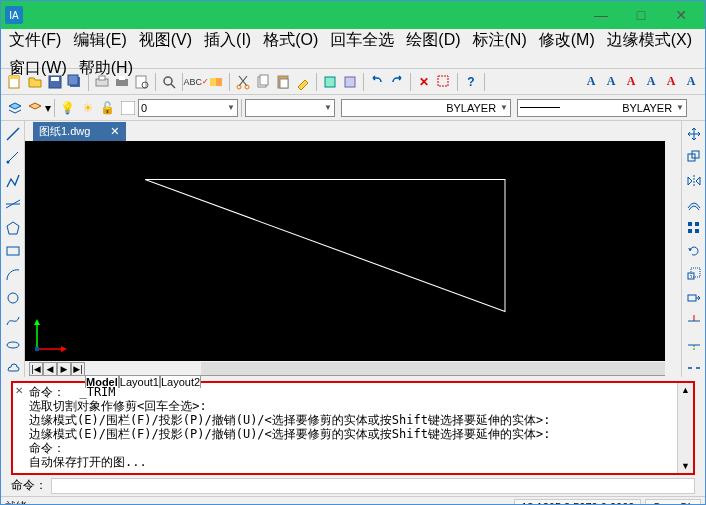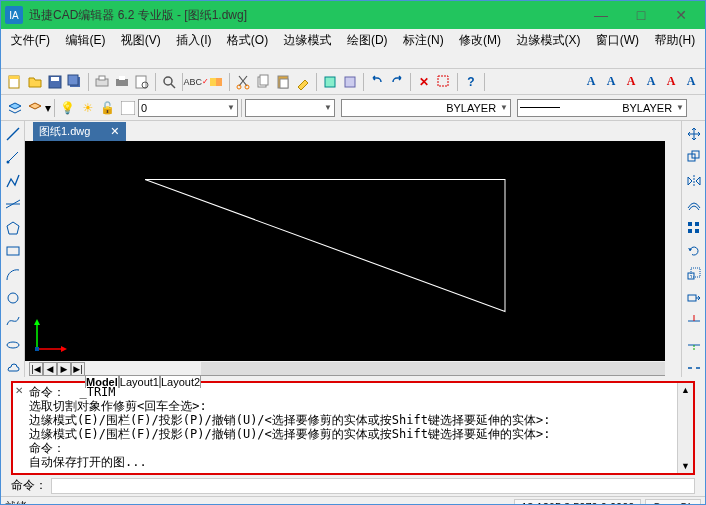--- a/index.html
+++ b/index.html
@@ -2,21 +2,21 @@
 <html><head>
 <meta charset="utf-8">
 <style>
   * { box-sizing: border-box; margin: 0; padding: 0; font-family: "Microsoft YaHei", SimSun, Arial, sans-serif; }
   body { width: 706px; height: 505px; border: 1px solid #4a90d9; background: #f0f0f0; overflow: hidden; font-size: 12px; }
   .titlebar { height: 28px; background: #22c55e; display: flex; align-items: center; padding: 0 4px; }
   .titlebar .app-icon { width: 18px; height: 18px; background: #1b7fc4; color: #fff; font-size: 10px; display: flex; align-items: center; justify-content: center; border-radius: 2px; margin-right: 6px; }
   .titlebar .title { font-size: 12px; color: #333; }
   .winctrl { margin-left: auto; display: flex; }
   .winctrl div { width: 40px; height: 24px; display: flex; align-items: center; justify-content: center; font-size: 14px; color: #555; }
-  .menubar { height: 40px; background: #f0f0f0; padding: 2px 8px; display: flex; flex-wrap: wrap; align-items: center; gap: 10px 12px; font-size: 12px; color: #000; border-bottom: 1px solid #ccc; flex-direction: column;}
+  .menubar { height: 40px; background: #f0f0f0; padding: 2px 8px; display: flex; flex-wrap: wrap; align-items: center; gap: 10px 12px; font-size: 16px; color: #000; border-bottom: 1px solid #ccc;}
   .menubar span { white-space: nowrap; line-height: 18px;}
   .toolbar { display: flex; align-items: center; border-bottom: 1px solid #ccc; background: #f0f0f0; padding: 2px 4px; height: 26px; }
   .tb-icon { width: 18px; height: 18px; margin: 0 1px; display: inline-flex; align-items: center; justify-content: center; font-size: 12px; }
   .sep { width: 1px; height: 18px; background: #bbb; margin: 0 3px; }
   .combo { height: 18px; border: 1px solid #888; background: #fff; font-size: 11px; padding: 0 2px; display:flex; align-items:center; justify-content:space-between;}
   .combo .arr { font-size:8px; color:#555;}
   .txtA { font-family: "Times New Roman", serif; font-weight:bold;}
   .workspace { display: flex; height: 256px; }
   .left-tools { width: 24px; background: #f0f0f0; border-right: 1px solid #ccc; display: flex; flex-direction: column; align-items: center; padding-top: 4px; gap: 6px; }
   .left-tools div { width: 18px; height: 18px; display:flex; align-items:center; justify-content:center;}
@@ -44,35 +44,34 @@
   .statusbar .spacer { flex:1; }
   .statusbar .coord { border:1px solid #ccc; padding:1px 6px; background:#f8f8f8; margin-right:4px;}
   .statusbar .mode { border:1px solid #ccc; padding:1px 6px; background:#f8f8f8;}
   svg { display:block; }
 </style>
 </head>
 <body>
 
 <div class="titlebar">
   <div class="app-icon">IA</div>
-  <div class="title">迅捷CAD编辑器 6.2 专业版  - [图纸1.dwg]</div>
   <div class="winctrl">
     <div>—</div>
     <div>□</div>
     <div class="close">✕</div>
   </div>
 </div>
 
 <div class="menubar">
   <span>文件(F)</span>
   <span>编辑(E)</span>
   <span>视图(V)</span>
   <span>插入(I)</span>
   <span>格式(O)</span>
-  <span>边缘模式</span>
+  <span>回车全选</span>
   <span>绘图(D)</span>
   <span>标注(N)</span>
   <span>修改(M)</span>
   <span>边缘模式(X)</span>
   <span>窗口(W)</span>
   <span>帮助(H)</span>
 </div>
 
 <div class="toolbar">
   <div class="tb-icon">

